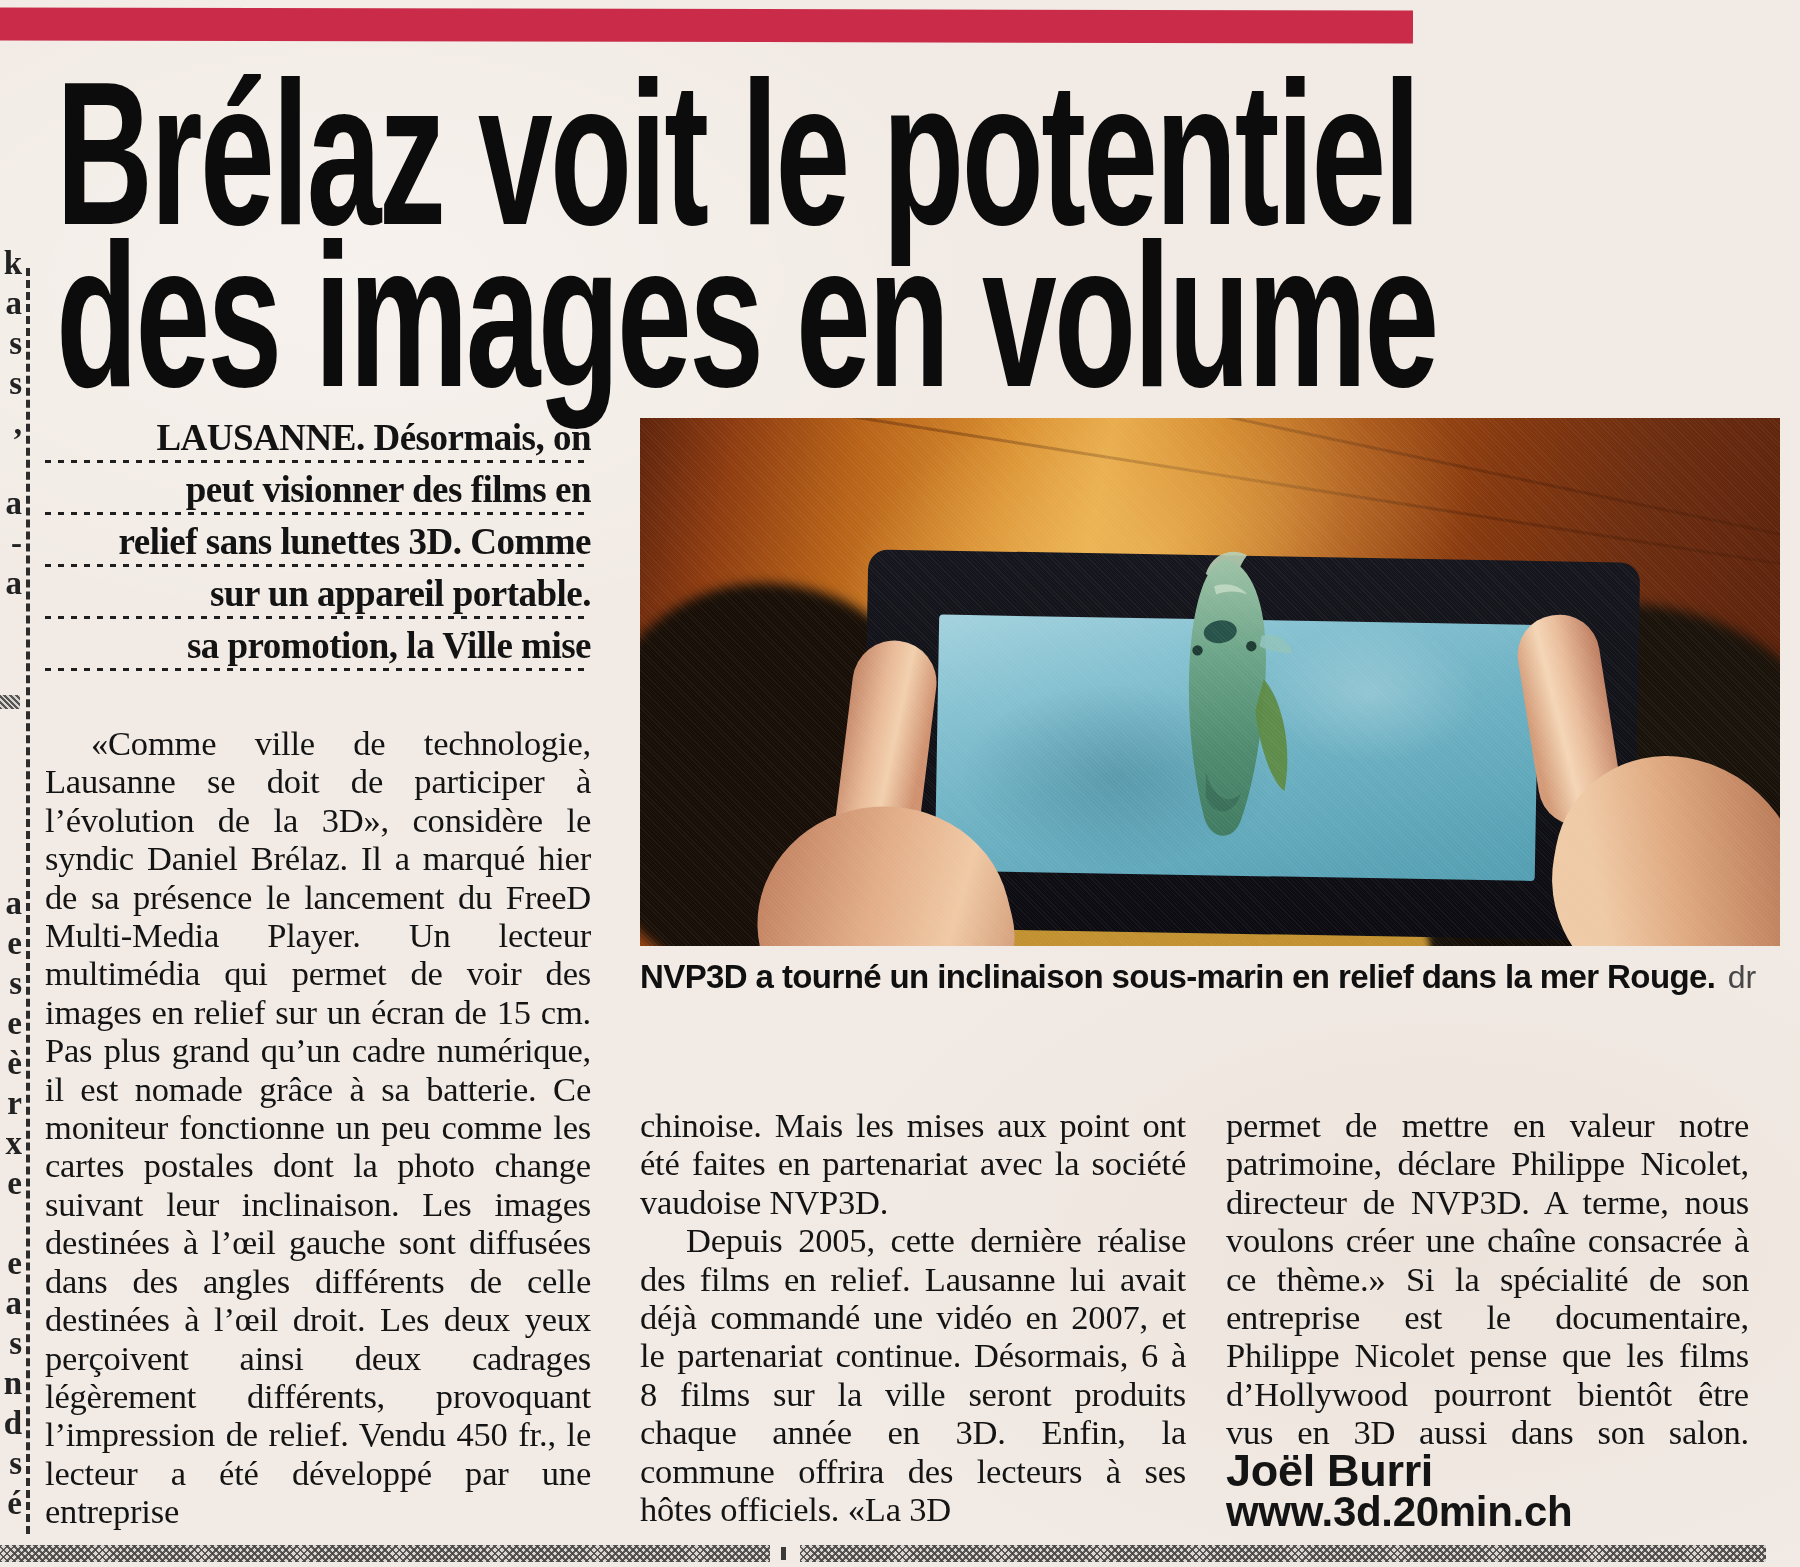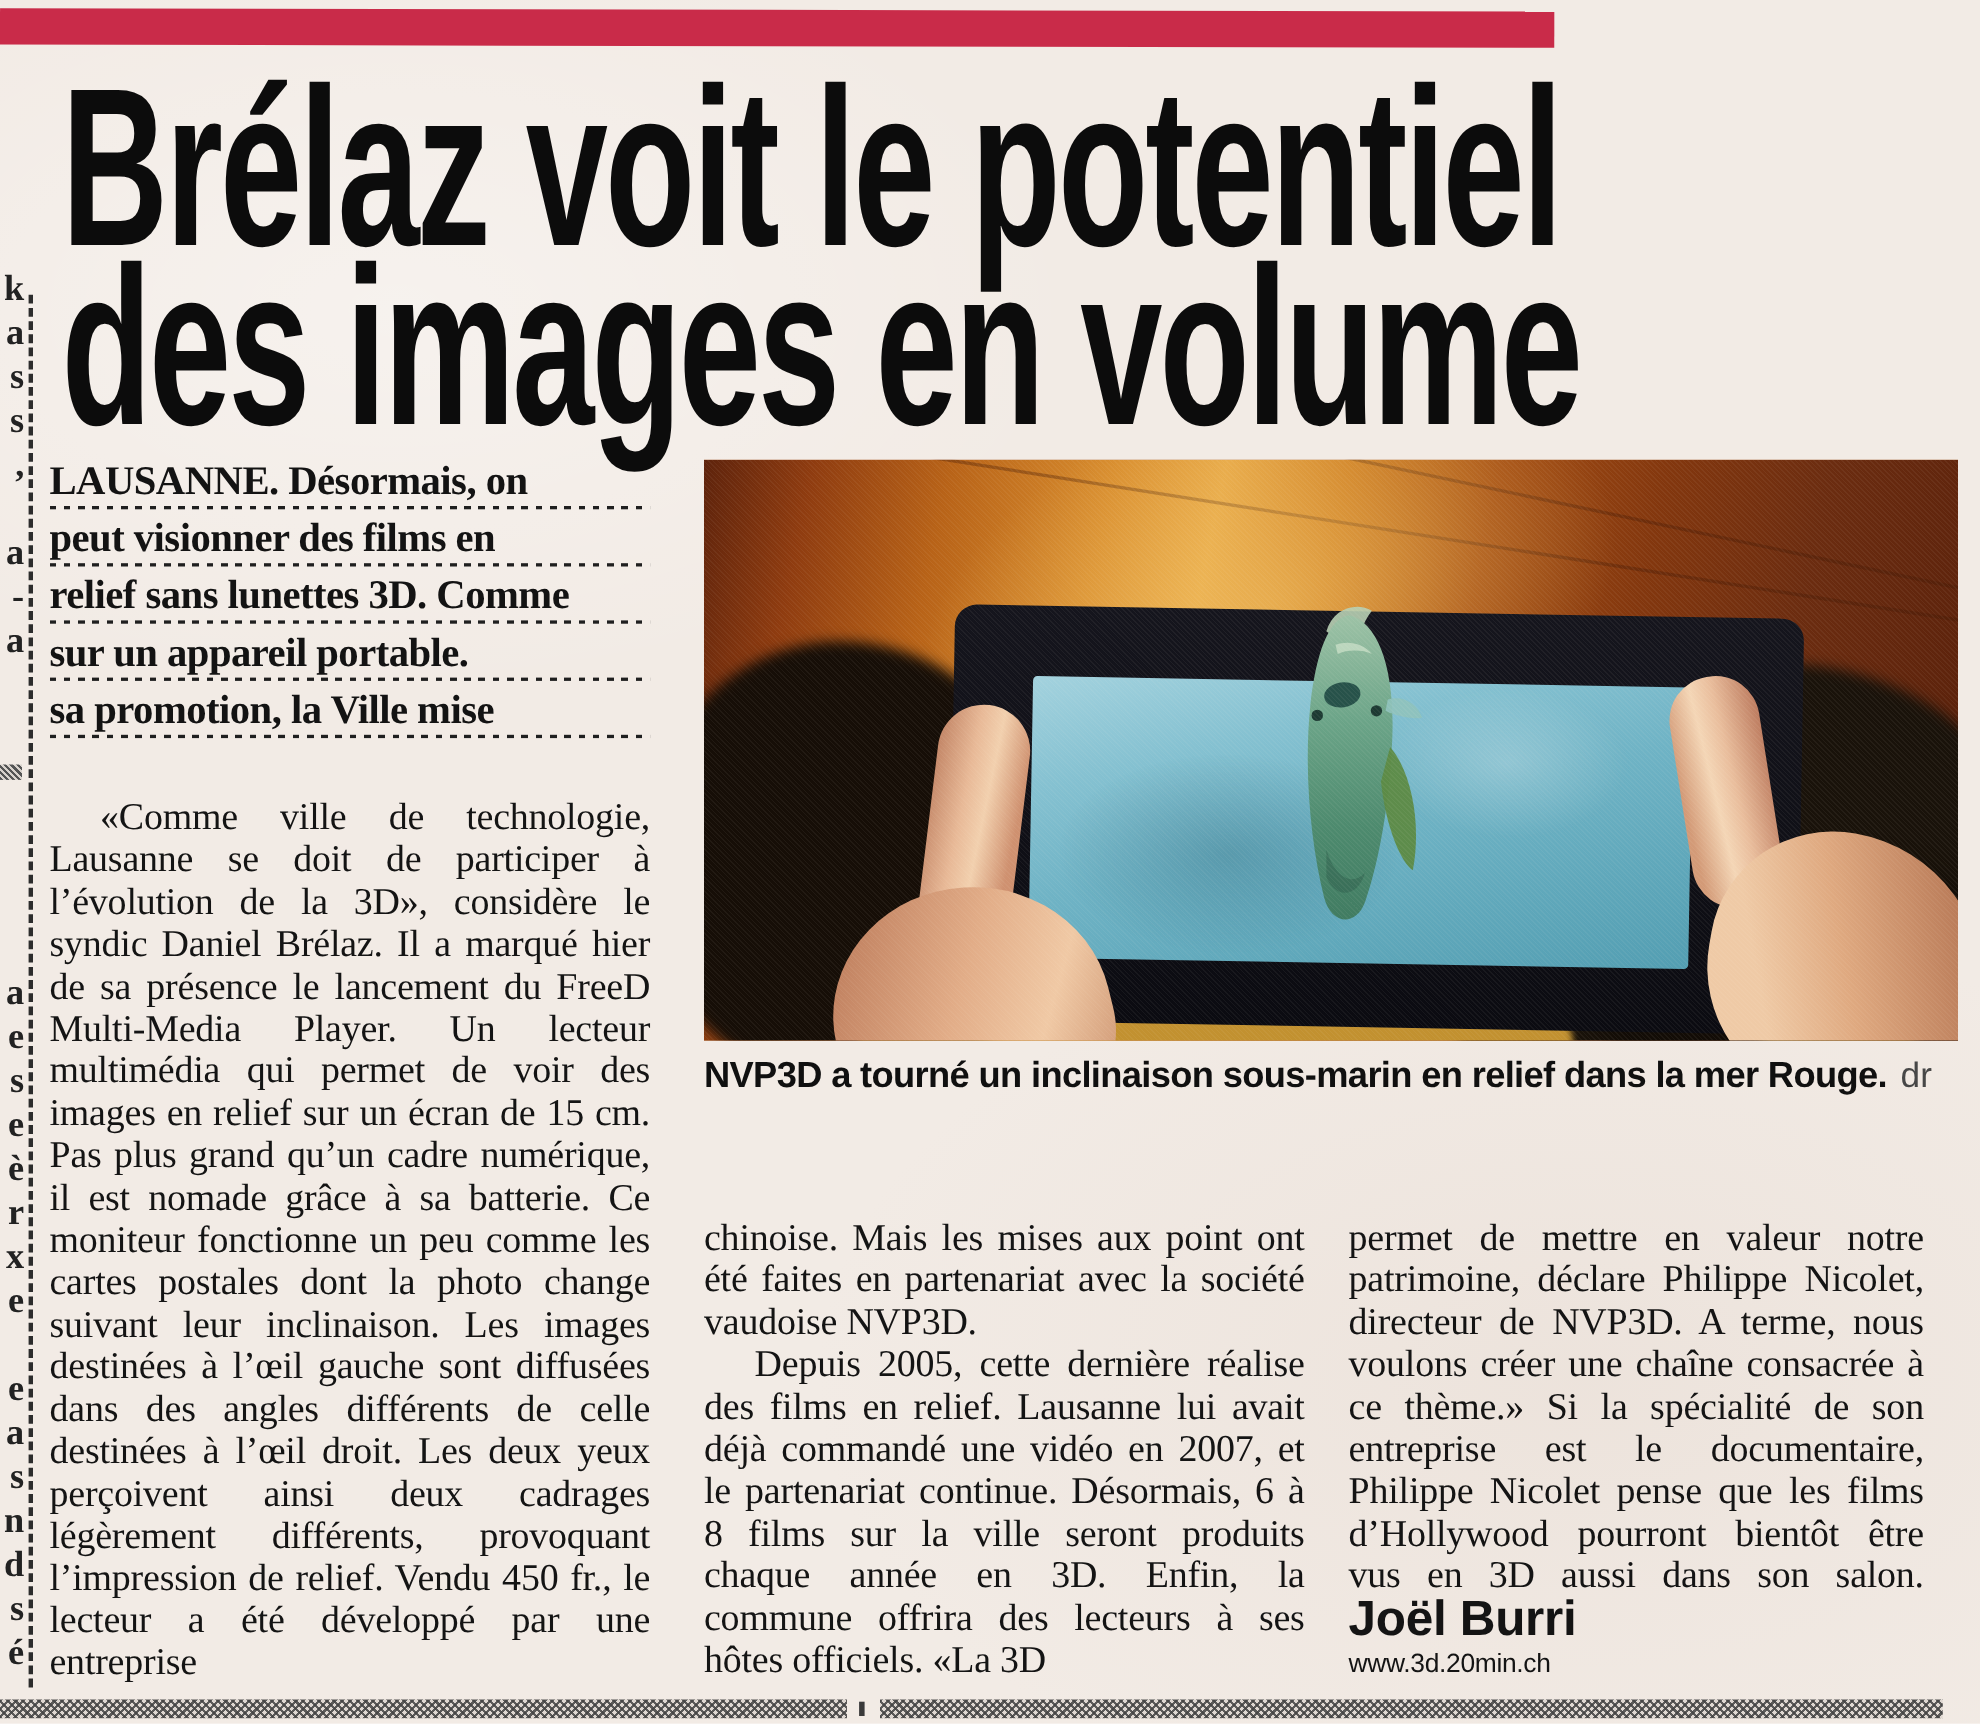--- a/index.html
+++ b/index.html
@@ -29,36 +29,36 @@
   .hl-line { position:absolute; left:56px; margin:0; white-space:nowrap;
     font-family:"Liberation Sans", sans-serif; font-weight:700;
     font-size:205px; line-height:205px; letter-spacing:-4px; color:#0c0c0c;
     transform:scaleX(.655); transform-origin:0 0; }
   .hl-line1 { top:50px; }
   .hl-line2 { top:212px; }
 
   
   .lead { position:absolute; left:45px; top:415px; width:546px; }
   .lead-line { position:relative; height:52px;
-    font:700 37px/46px "Liberation Serif", serif; letter-spacing:-.5px; color:#131313; }
+    font:700 37px/46px "Liberation Serif", serif; letter-spacing:-.5px; color:#131313;text-align:right; }
   .lead-line::after { content:""; position:absolute; left:0; right:0; bottom:4px; height:3px;
     background:repeating-linear-gradient(90deg,#1f1f1f 0 6px, transparent 6px 13px); }
 
   
   .col { position:absolute; text-align:justify; margin:0;
     font-size:34.5px; line-height:38.4px; letter-spacing:-.2px; color:#141414; }
   .col p { margin:0; }
   .col1 { left:45px; top:724px; width:546px; text-indent:46px; }
   .col2 { left:640px; top:1106px; width:546px; }
   .col3 { left:1226px; top:1106px; width:523px; }
   .indent { text-indent:46px; }
   .byline { font-family:"Liberation Sans", sans-serif; font-weight:700;
     font-size:45px; letter-spacing:-.3px; white-space:nowrap; }
-  .website { font-family:"Liberation Sans", sans-serif; font-weight:400;
-    font-size:24px; letter-spacing:-.3px; text-align:left; }
+  .website { font-family:"Liberation Sans", sans-serif; font-weight:700;
+    font-size:42px; letter-spacing:-.3px; text-align:left; }
 
   
   .photo { position:absolute; left:640px; top:418px; width:1140px; height:528px;
     margin:0; overflow:hidden; background:#a5511a; }
   .photo::after { content:""; position:absolute; inset:0; pointer-events:none;
     background:repeating-linear-gradient(45deg, rgba(255,245,230,.05) 0 1px, transparent 1px 3px); }
   .wood { position:absolute; inset:0;
     background:linear-gradient(102deg,#5e230c 0%,#8f3c10 8%,#b86318 18%,#d88d2e 30%,#e7a847 38%,#cc7c22 47%,#a34d13 58%,#83370e 70%,#6b2c10 82%,#571f0a 100%); }
   .wood-light { position:absolute; left:16%; top:-12%; width:58%; height:75%;
     background:radial-gradient(ellipse at center, rgba(243,194,100,.6), rgba(243,194,100,0) 70%);

